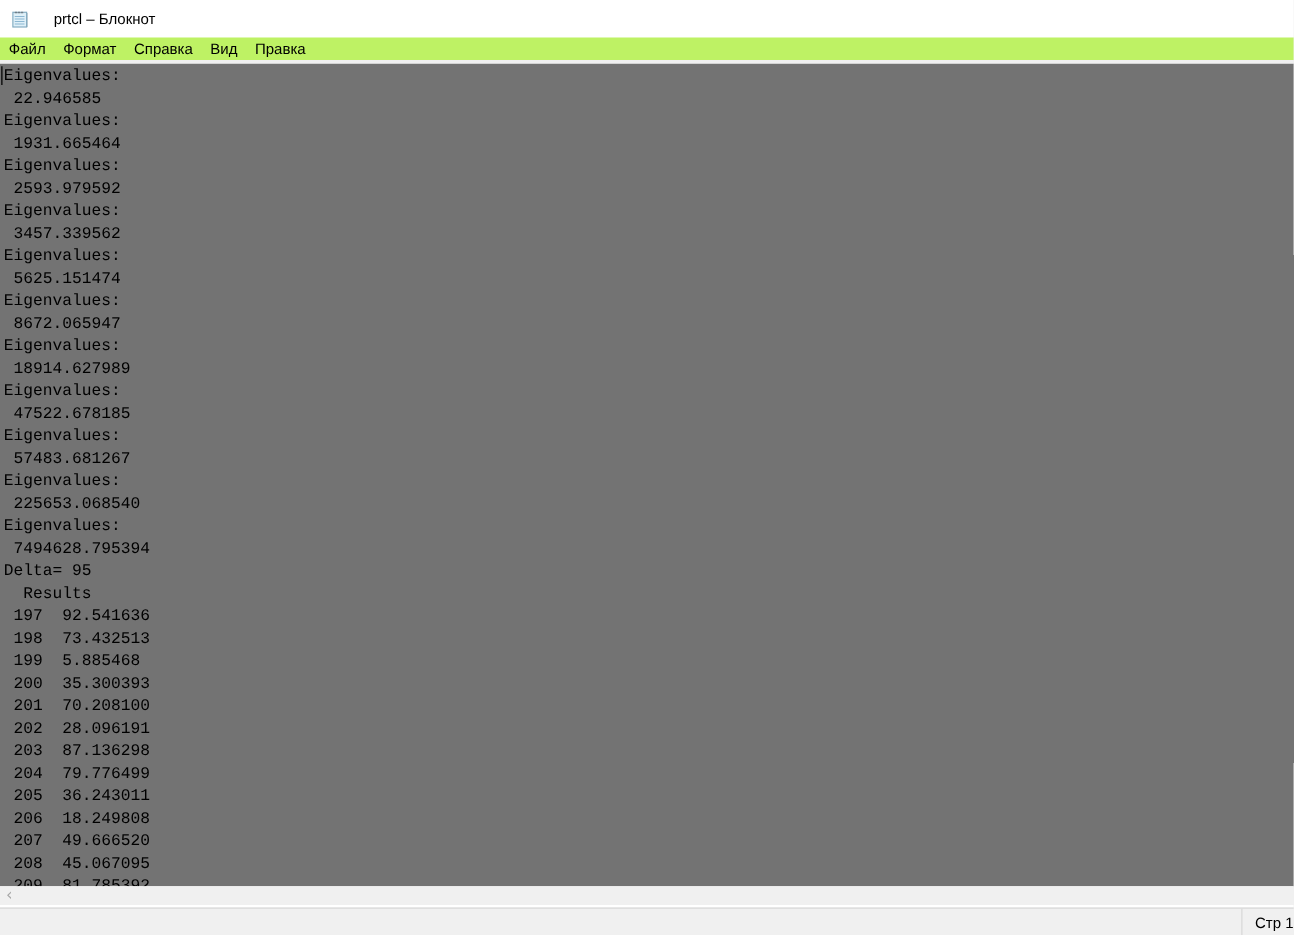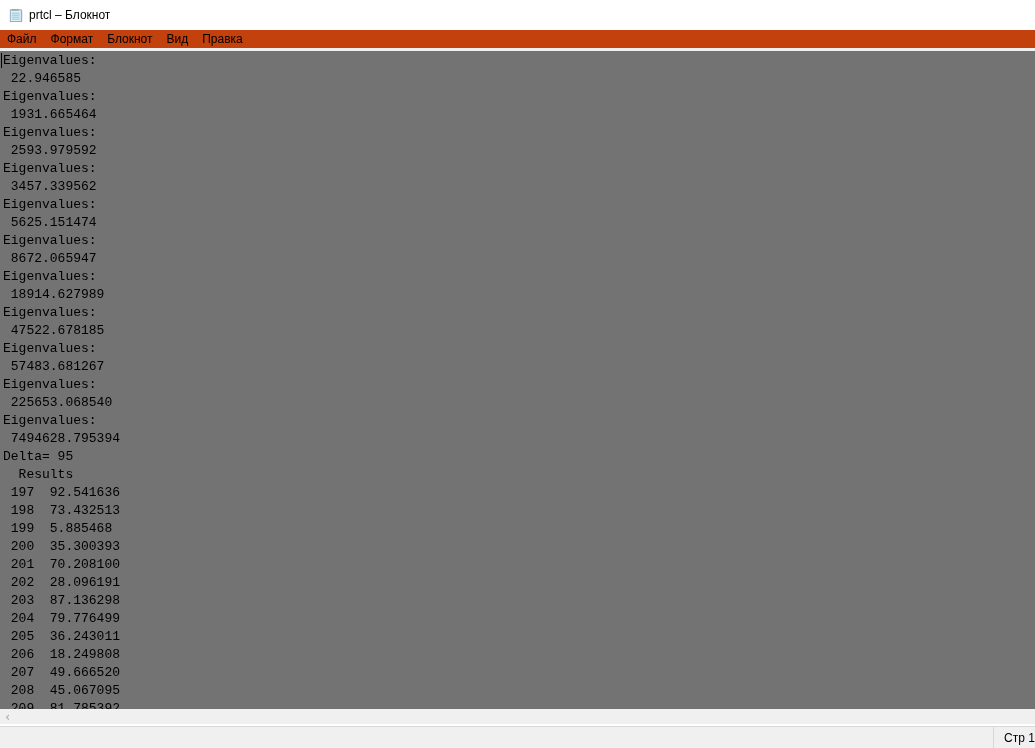--- a/index.html
+++ b/index.html
@@ -12,27 +12,27 @@
   }
   
   .titlebar {
     height: 30px; flex: 0 0 30px;
     display: flex; align-items: center;
     background: #ffffff;
     padding-left: 8px;
   }
   .app-icon { width: 16px; height: 16px; display: inline-block; margin-right: 5px; }
   .title-text {
-    font-size: 12px; color: #000000; white-space: nowrap;
+    font-size: 12px; color: #000000; white-space: nowrap; margin-left: 14px;
   }
   
   .menubar {
     height: 18px; flex: 0 0 18px;
     display: flex; align-items: center;
-    background: #c2410c;
+    background: #bef264;
     padding-left: 0;
   }
   .menu-item {
     font-size: 12px; color: #000000;
     padding: 1px 7px 2px 7px;
     cursor: default; white-space: nowrap;
   }
   .menu-separator {
     height: 3px; flex: 0 0 3px;
     background: #f0f0f0;
@@ -110,21 +110,21 @@
           <path d="M8.8 3.6 q0.8 -2 1.6 0"></path>
         </g>
       </svg>
     </span>
     <span class="title-text">prtcl – Блокнот</span>
   </div>
 
   <div class="menubar">
     <span class="menu-item">Файл</span>
     <span class="menu-item">Формат</span>
-    <span class="menu-item">Блокнот</span>
+    <span class="menu-item">Справка</span>
     <span class="menu-item">Вид</span>
     <span class="menu-item">Правка</span>
   </div>
 
   <div class="menu-separator"></div>
 
   <div class="editor">
     <div class="caret"></div>
     <pre class="editor-text">Eigenvalues:
  22.946585

